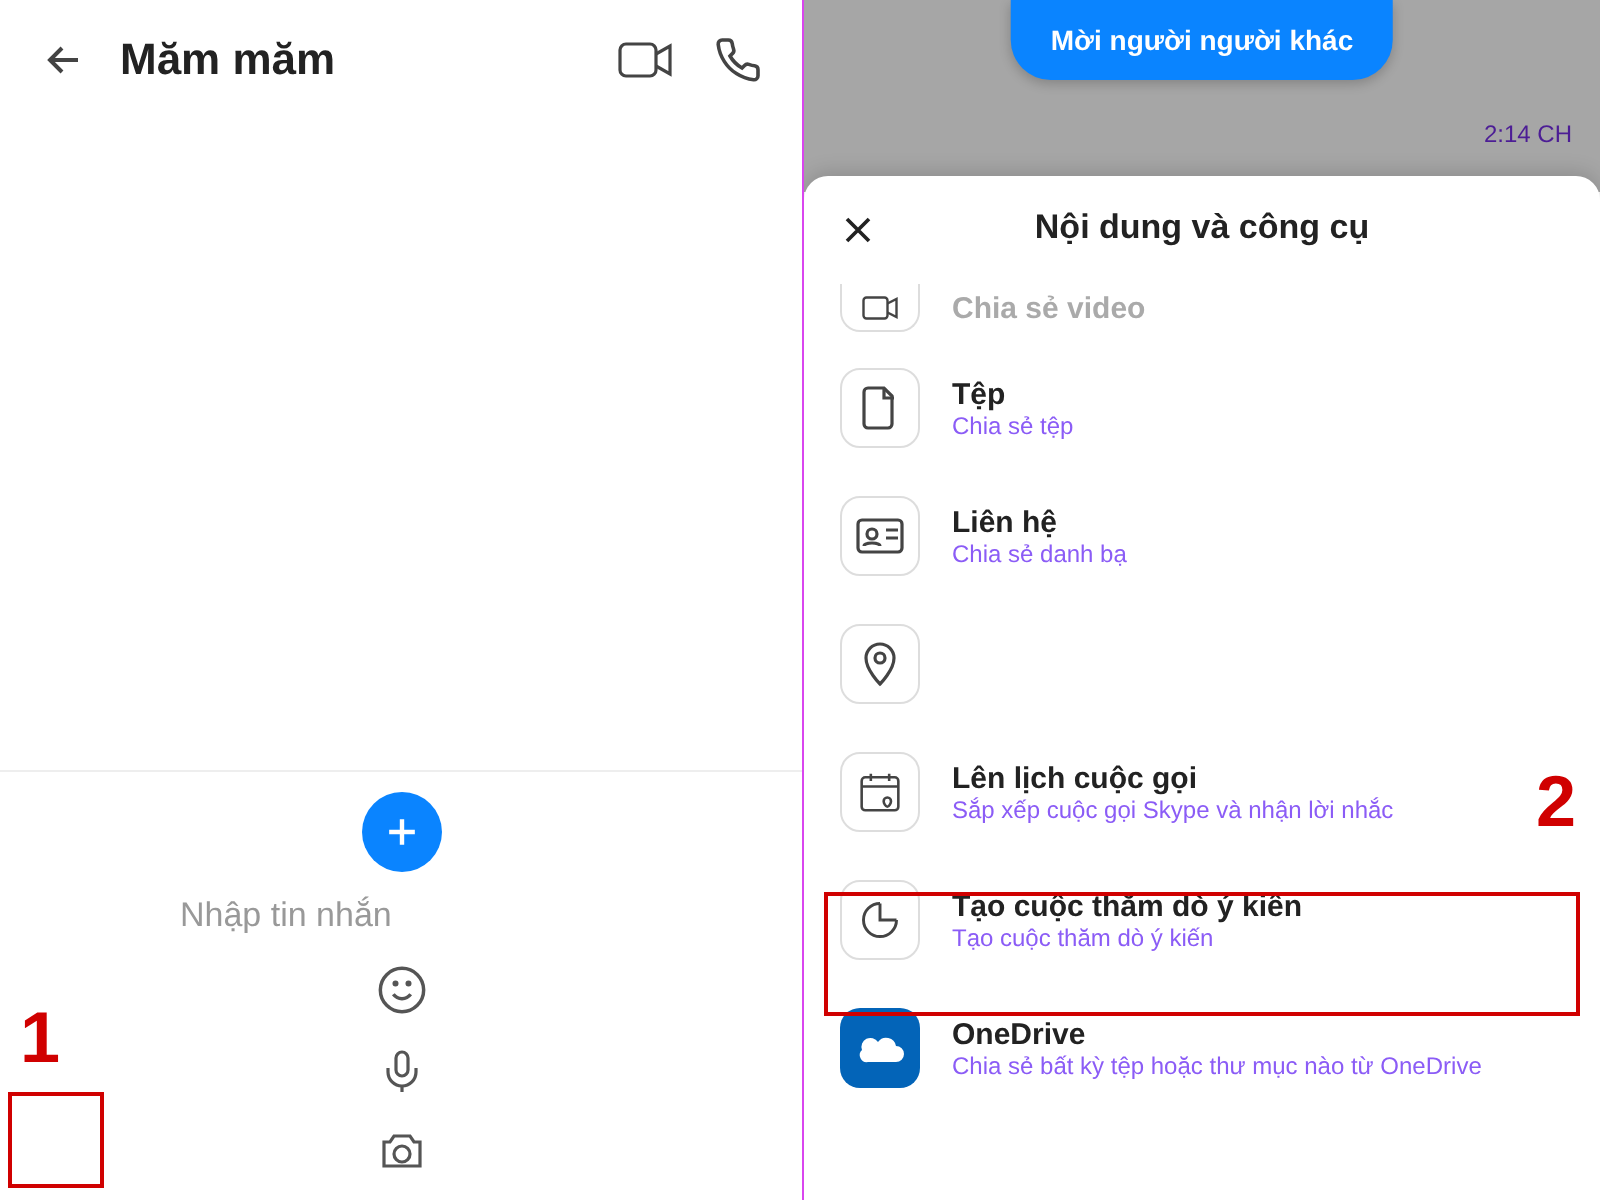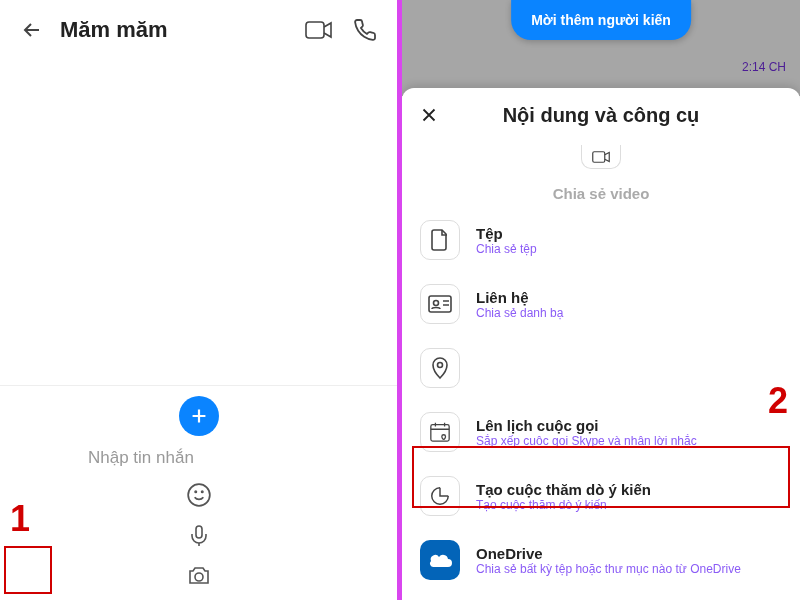--- a/index.html
+++ b/index.html
@@ -11,21 +11,21 @@
       background: #f5f5f5;
       position: relative;
     }
     .panel {
       position: relative;
       background: #fff;
       overflow: hidden;
     }
     .panel-left {
       width: 404px;
-      border-right: 5px solid #d946ef;
+      border-right: 1px solid #d946ef;
       display: flex;
       flex-direction: column;
     }
     .panel-right {
       width: 400px;
       display: flex;
       flex-direction: column;
     }
 
     
@@ -128,36 +128,36 @@
       padding: 16px;
       position: relative;
     }
     .sheet-close {
       position: absolute;
       left: 16px;
       top: 16px;
       color: #222;
     }
     .sheet-title {
-      font-size: 20px;
+      font-size: 17px;
       font-weight: 600;
       color: #222;
       text-align: right;
     }
     .sheet-list {
       flex: 1;
       overflow: hidden;
     }
     .sheet-row {
       display: flex;
       align-items: center;
       gap: 16px;
       padding: 12px 18px;
     }
-    .sheet-row.clipped { padding-top: 2px; padding-bottom: 6px; flex-direction: column; }
+    .sheet-row.clipped { padding-top: 2px; padding-bottom: 6px; }
     .row-icon {
       width: 40px;
       height: 40px;
       border-radius: 10px;
       border: 1px solid #ddd;
       display: flex;
       align-items: center;
       justify-content: center;
       color: #444;
       flex-shrink: 0;
@@ -256,21 +256,21 @@
         </svg>
     </span>
   </div>
 
   <span class="anno-num" style="left:10px; bottom:60px;">1</span>
   <div class="anno-box" style="left:4px; bottom:6px; width:48px; height:48px;"></div>
 </div>
 
 <div class="panel panel-right">
   <div class="dimmed-top">
-    <div class="invite-pill">Mời thêm người kiến</div>
+    <div class="invite-pill">Mời người người khác</div>
     <div class="time-stamp">2:14 CH</div>
   </div>
   <div class="sheet">
     <div class="sheet-header">
       <span class="sheet-close">
         <svg width="22" height="22" viewBox="0 0 24 24" fill="none" stroke="currentColor" stroke-width="2">
             <path d="M18 6L6 18M6 6l12 12"></path>
           </svg>
       </span>
       <div class="sheet-title">Nội dung và công cụ</div>

